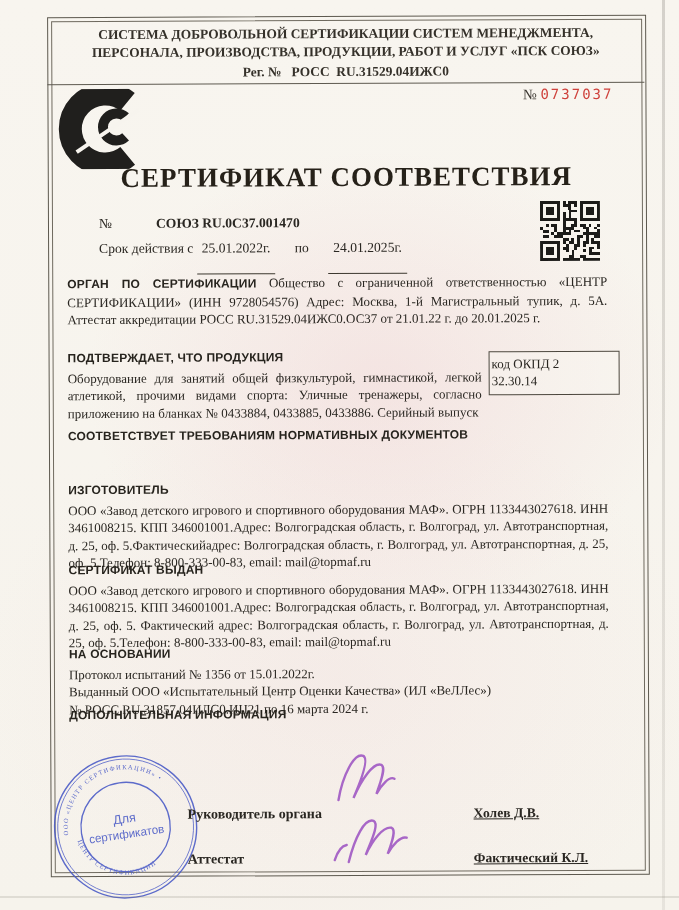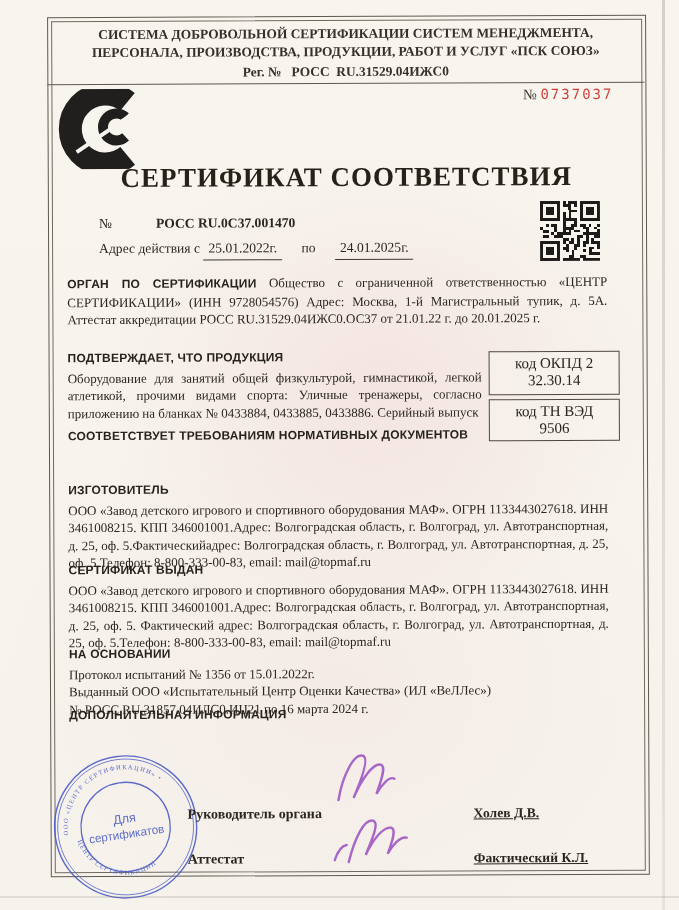--- a/index.html
+++ b/index.html
@@ -32,40 +32,40 @@
   .form-no .digits{font-family:"DejaVu Sans Mono",monospace;font-size:14px;letter-spacing:2px;color:#cf423c;}
 
   .logo{position:absolute;left:56px;top:88px;width:114px;height:80px;}
 
   .doc-title{position:absolute;left:49px;top:162px;width:597px;text-align:center;
     font-weight:bold;font-size:27px;letter-spacing:1px;color:#262119;}
 
   .cert-no{position:absolute;left:100px;top:215px;font-size:13.6px;}
   .cert-no .val{font-weight:bold;margin-left:44px;}
   .validity{position:absolute;left:100px;top:240px;font-size:13.6px;}
-  .validity .u{border-bottom:1px solid #3c382f;padding:0 5px 4px 5px;}
+  .validity .u{border-bottom:1px solid #3c382f;padding:0 5px 18px 5px;}
   .validity .po{margin:0 16px;}
 
   .qr{position:absolute;left:541px;top:202px;width:60px;height:60px;}
   .qr svg{width:100%;height:100%;}
 
   .sec{position:absolute;left:68px;width:540px;font-size:13px;line-height:17.5px;text-align:justify;}
   .sec .h{font-family:"Liberation Sans","DejaVu Sans",sans-serif;font-weight:bold;
     font-size:12px;letter-spacing:.2px;color:#27241e;}
   .sec .hblock{display:block;text-align:left;margin-bottom:2px;}
   .sec-organ{top:274px;}
   .sec-product{top:349px;width:414px;}
   .sec-req{top:427px;}
   .sec-manuf{top:481px;}
   .sec-issued{top:561px;}
   .sec-basis{top:645px;text-align:left;}
   .sec-add{top:706px;}
 
   .code-box{position:absolute;left:489px;width:131px;border:1px solid #4c473e;
-    text-align:center;font-size:15px;line-height:17px;padding:3px 2px;box-sizing:border-box;background:rgba(250,248,243,.35);}
+    text-align:left;font-size:13px;line-height:17px;padding:3px 2px;box-sizing:border-box;background:rgba(250,248,243,.35);}
   .code-okpd{top:352px;height:44px;}
   .code-tnved{top:400px;height:42px;}
 
   .foot-label{position:absolute;left:186px;font-weight:bold;font-size:14px;}
   .foot-name{position:absolute;left:472px;font-weight:bold;font-size:13.6px;text-decoration:underline;}
   .fl1{top:806px;} .fl2{top:851px;}
 
   .stamp{position:absolute;left:50px;top:752px;width:148px;height:148px;transform:rotate(-8deg);opacity:.88;}
   .stamp svg{width:100%;height:100%;}
   .signature{position:absolute;left:295px;top:742px;width:150px;height:135px;}
@@ -94,25 +94,25 @@
       <svg viewBox="0 0 114 80">
         <path d="M 73,13 A 35,35 0 1 0 73,67" fill="none" stroke="#201f1d" stroke-width="23"></path>
         <path d="M 71,28 A 13.5,13.5 0 1 0 71,48" fill="none" stroke="#201f1d" stroke-width="10"></path>
         <line x1="22" y1="63" x2="84" y2="21" stroke="#f7f4ee" stroke-width="4"></line>
       </svg>
     </div>
 
     <div class="doc-title">СЕРТИФИКАТ СООТВЕТСТВИЯ</div>
 
     <div class="cert-no">
-      <span>№</span><span class="val">РОСС RU.0С37.001470</span>
+      <span>№</span><span class="val">СОЮЗ RU.0С37.001470</span>
     </div>
 
     <div class="validity">
-      <span>Адрес действия с</span>
+      <span>Срок действия с</span>
       <span class="u">25.01.2022г.</span>
       <span class="po">по</span>
       <span class="u">24.01.2025г.</span>
     </div>
 
     <div class="qr">
       <svg id="qr-svg" viewBox="0 0 21 21" shape-rendering="crispEdges">
           <rect x="8" y="0" width="1" height="1" fill="#1c1b19"></rect>
           <rect x="10" y="0" width="1" height="1" fill="#1c1b19"></rect>
           <rect x="11" y="0" width="1" height="1" fill="#1c1b19"></rect>
@@ -256,24 +256,20 @@
 
     <div class="sec sec-product">
       <span class="h hblock">ПОДТВЕРЖДАЕТ, ЧТО ПРОДУКЦИЯ</span>
       <span>Оборудование для занятий общей физкультурой, гимнастикой, легкой атлетикой, прочими видами спорта: Уличные тренажеры, согласно приложению на бланках № 0433884, 0433885, 0433886. Серийный выпуск</span>
     </div>
 
     <div class="code-box code-okpd">
       <div>код ОКПД 2</div>
       <div>32.30.14</div>
     </div>
-    <div class="code-box code-tnved">
-      <div>код ТН ВЭД</div>
-      <div>9506</div>
-    </div>
 
     <div class="sec sec-req">
       <span class="h hblock">СООТВЕТСТВУЕТ ТРЕБОВАНИЯМ НОРМАТИВНЫХ ДОКУМЕНТОВ</span>
     </div>
 
     <div class="sec sec-manuf">
       <span class="h hblock">ИЗГОТОВИТЕЛЬ</span>
       <span>ООО «Завод детского игрового и спортивного оборудования МАФ». ОГРН 1133443027618. ИНН 3461008215. КПП 346001001.Адрес: Волгоградская область, г. Волгоград, ул. Автотранспортная, д. 25, оф. 5.Фактическийадрес: Волгоградская область, г. Волгоград, ул. Автотранспортная, д. 25, оф. 5.Телефон: 8-800-333-00-83, email: mail@topmaf.ru</span>
     </div>
 

